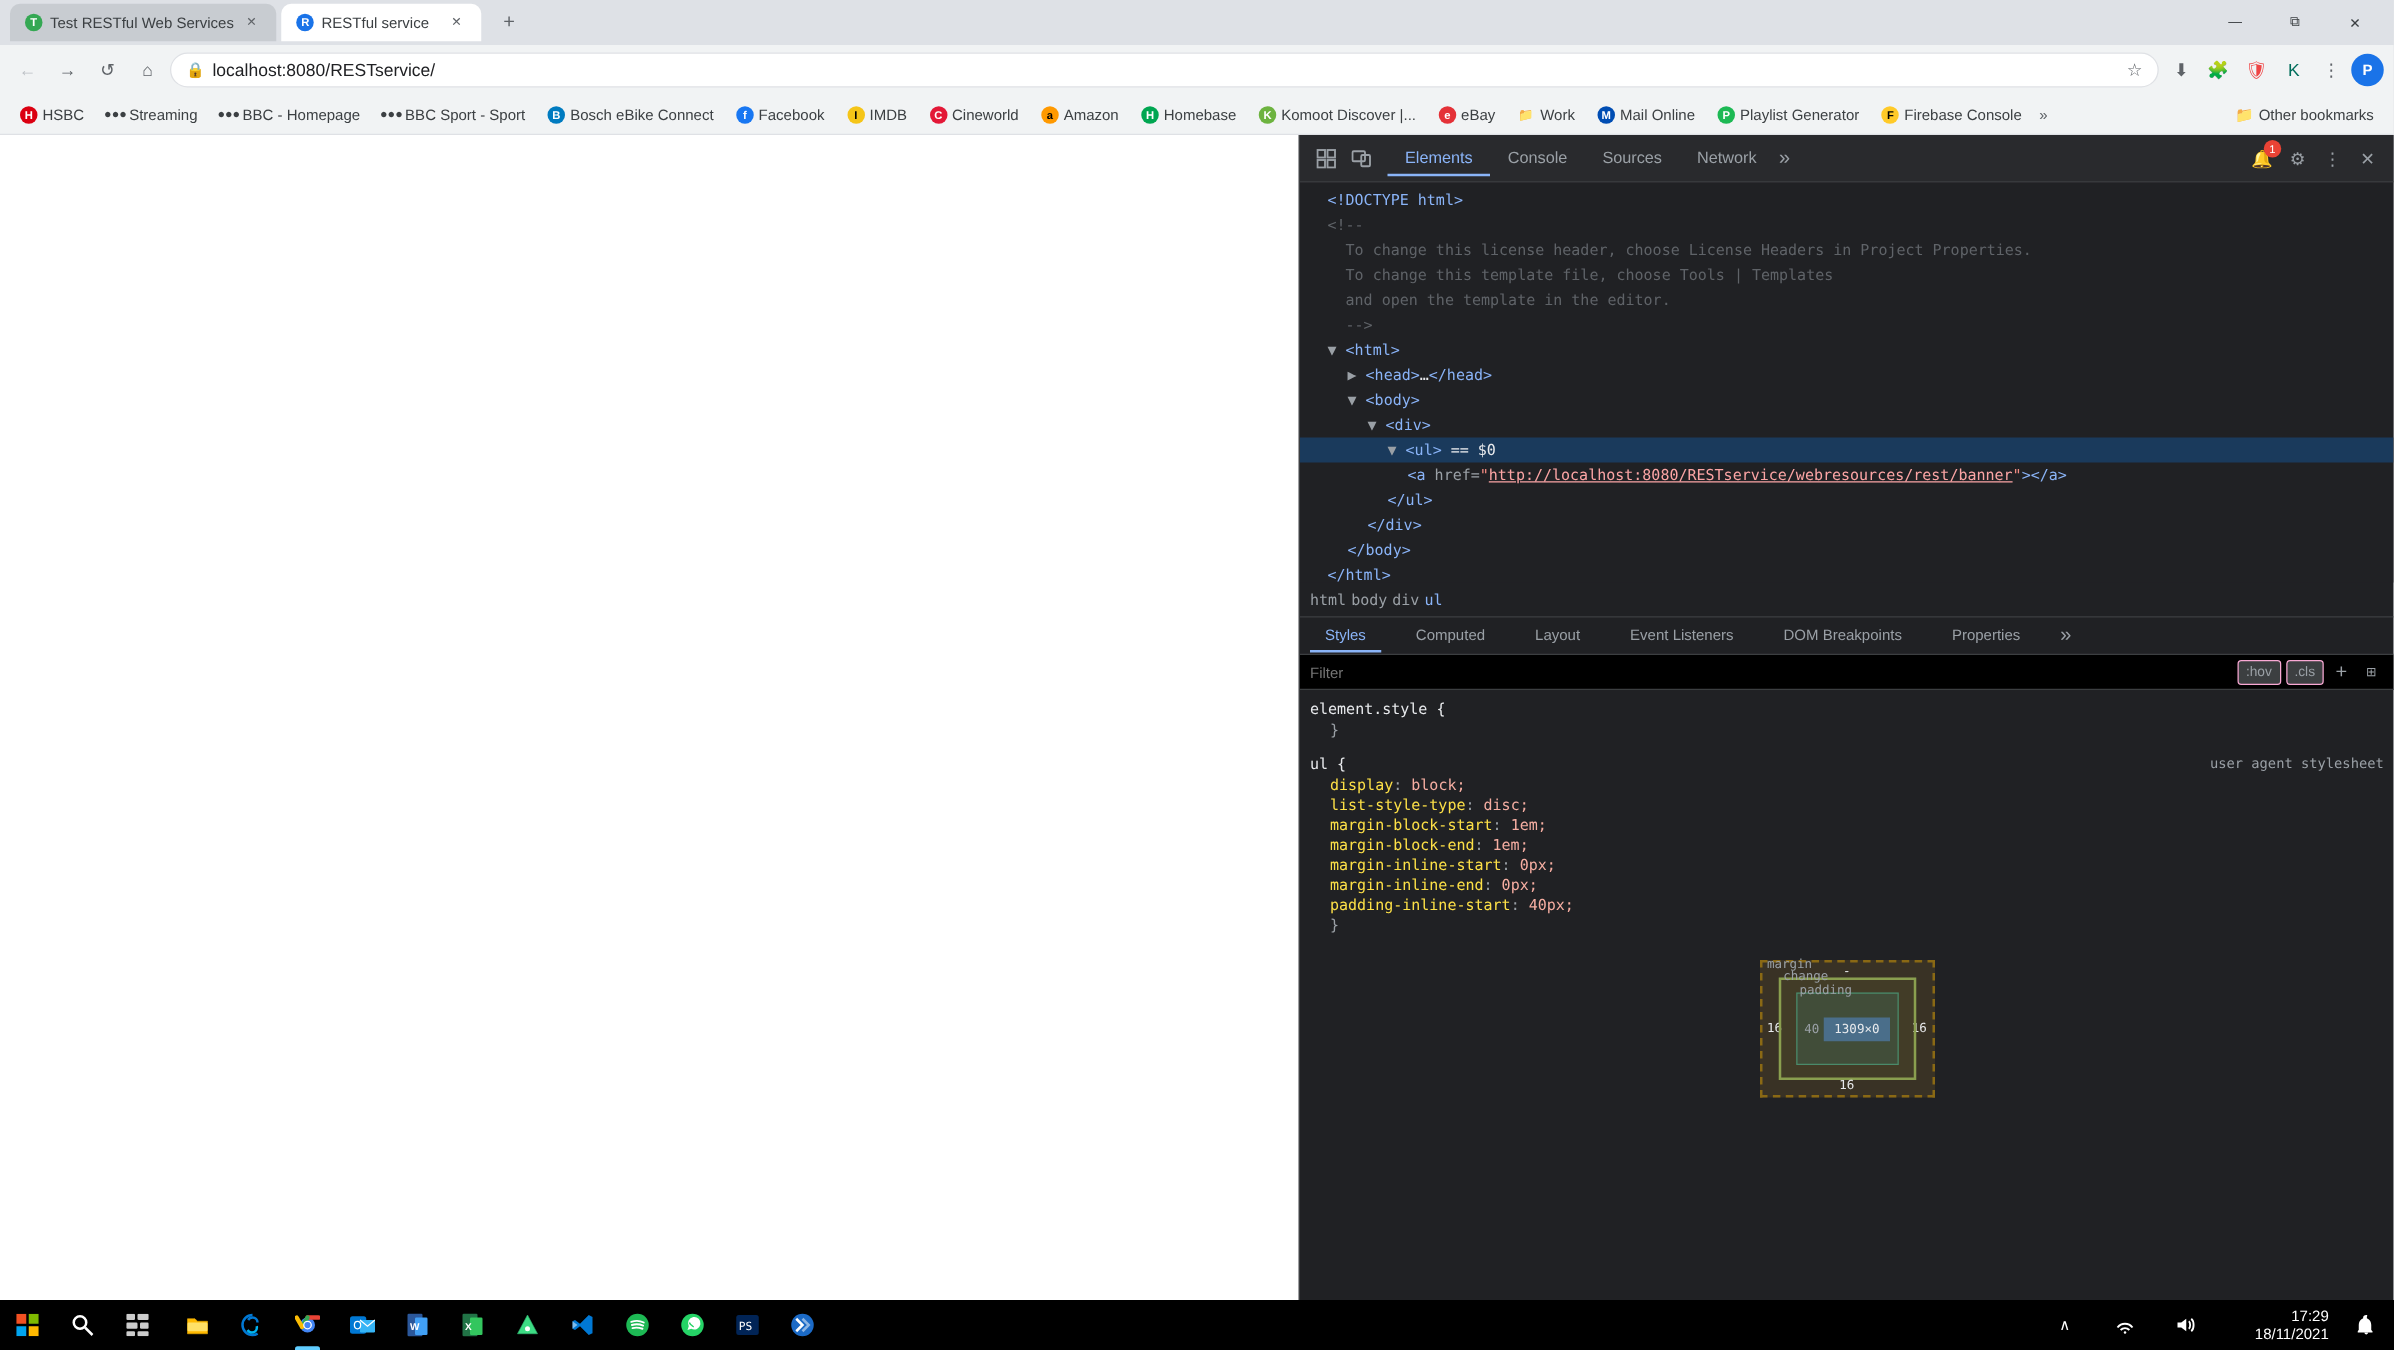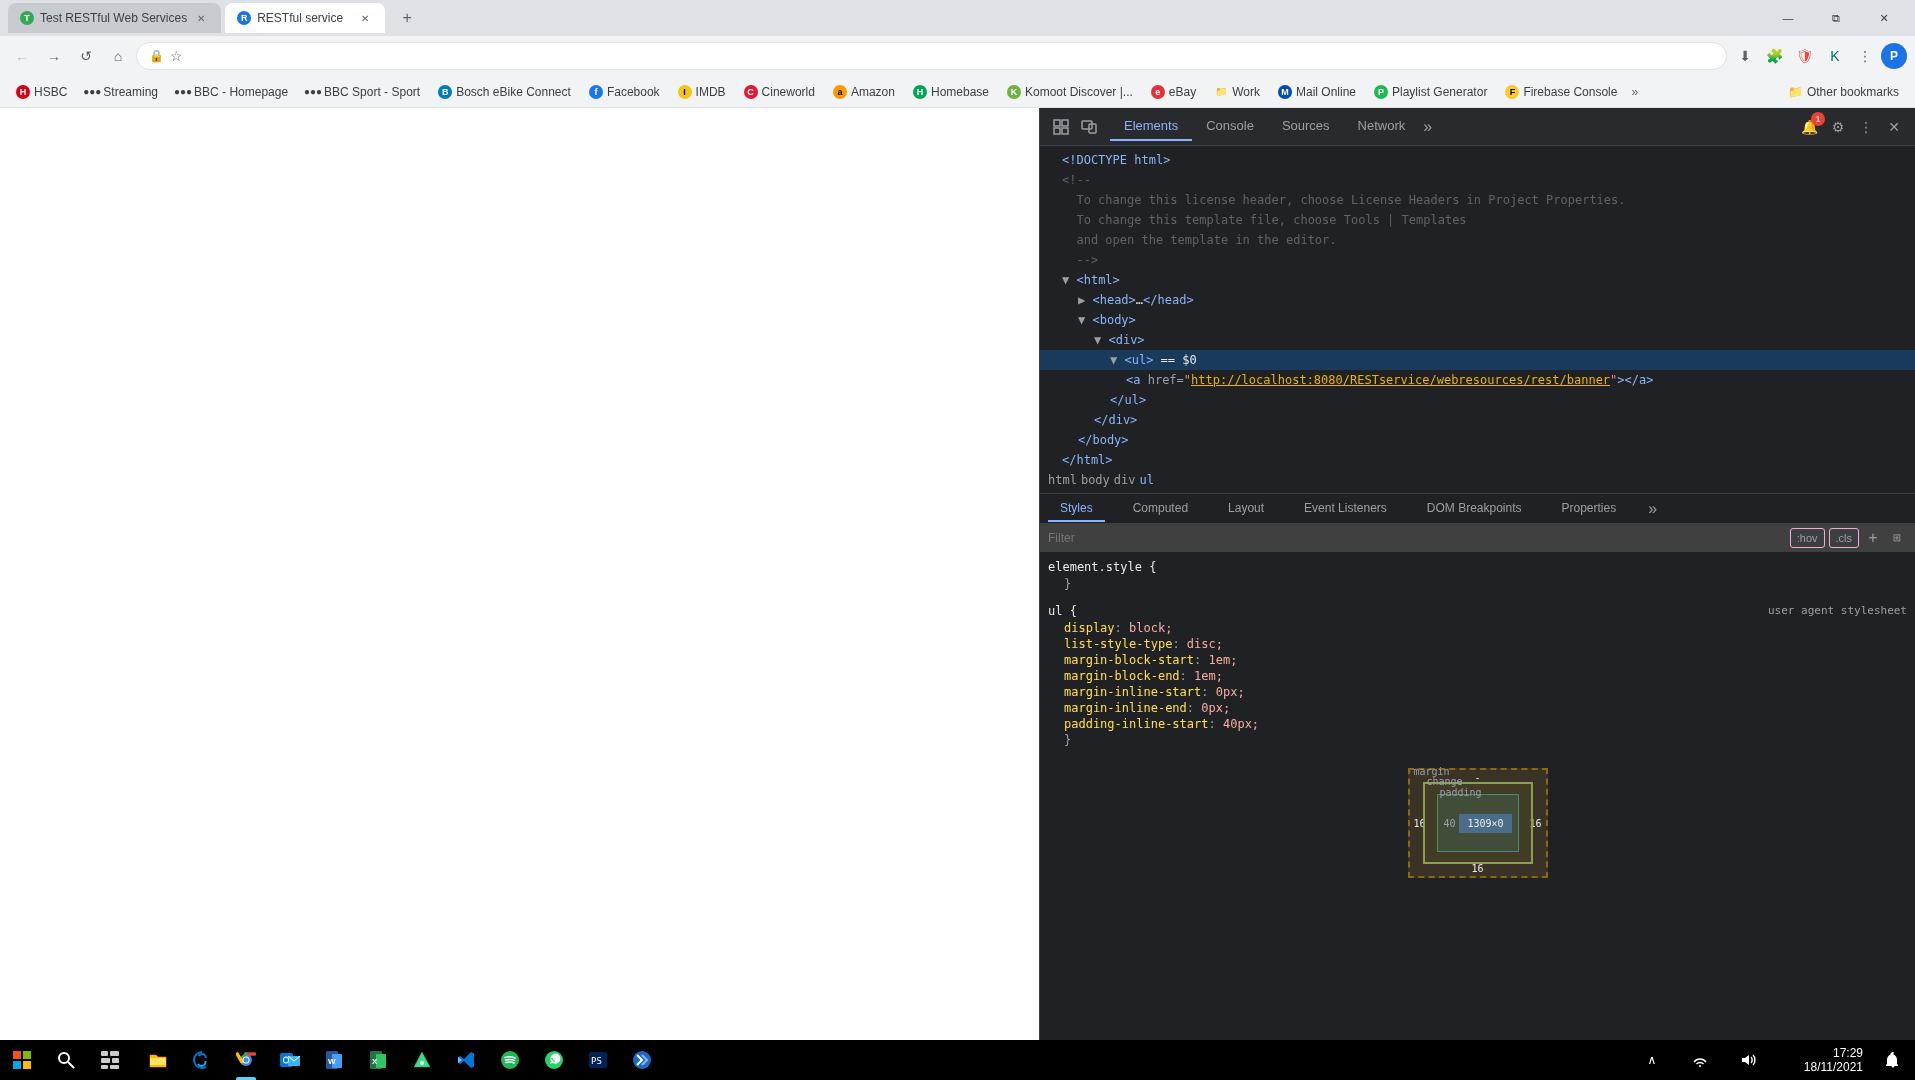--- a/index.html
+++ b/index.html
@@ -60,31 +60,31 @@
     
     .dom-tree { flex: 1; overflow-y: auto; overflow-x: auto; padding: 4px 0; background: #202124; font-family: 'Consolas', monospace; font-size: 12px; min-height: 0; }
     .dom-line { padding: 1px 22px; line-height: 18px; white-space: nowrap; cursor: pointer; }
     .dom-line.selected { background: #1a3a5c; }
     .dom-tag { color: #8ab4f8; }
     .dom-attr-name { color: #9aa0a6; }
     .dom-attr-value { color: #f28b82; }
     .dom-comment { color: #5f6368; }
     .dom-text { color: #e8eaed; }
     .dom-expand { color: #9aa0a6; cursor: pointer; }
-    .dom-link { color: #eab308; text-decoration: underline; }
+    .dom-link { color: #fca5a5; text-decoration: underline; }
     .element-breadcrumb { height: 28px; display: flex; align-items: center; padding: 0 8px; gap: 2px; border-bottom: 1px solid #3c3f41; overflow: hidden; }
     .breadcrumb-item { font-size: 12px; color: #9aa0a6; cursor: pointer; font-family: monospace; }
     .breadcrumb-sep { color: #5f6368; font-size: 12px; }
     .breadcrumb-item.active { color: #8ab4f8; }
 
     .styles-tabs { height: 30px; display: flex; align-items: center; padding: 0 8px; gap: 16px; border-bottom: 1px solid #3c3f41; }
     .styles-tab { padding: 5px 12px; font-size: 12px; cursor: pointer; color: #9aa0a6; border-bottom: 2px solid transparent; }
     .styles-tab.active { color: #8ab4f8; border-bottom-color: #8ab4f8; }
 
-    .styles-filter { height: 28px; display: flex; align-items: center; padding: 0 8px; gap: 4px; border-bottom: 1px solid #3c3f41; background: #404040; }
+    .styles-filter { height: 28px; display: flex; align-items: center; padding: 0 8px; gap: 4px; border-bottom: 1px solid #3c3f41; background: #000000; }
     .filter-input { flex: 1; background: transparent; border: none; outline: none; color: #e8eaed; font-size: 12px; }
     .filter-actions { display: flex; gap: 4px; }
     .filter-btn { padding: 1px 6px; font-size: 11px; background: #3c3f41; color: #9aa0a6; border: 1px solid #f9a8d4; border-radius: 3px; cursor: pointer; }
     .filter-icon-btn { width: 20px; height: 20px; display: flex; align-items: center; justify-content: center; cursor: pointer; color: #9aa0a6; }
 
     .styles-content { padding: 8px; font-family: monospace; font-size: 12px; }
     .style-rule { margin-bottom: 12px; }
     .style-selector { color: #e8eaed; margin-bottom: 2px; }
     .style-source { float: right; color: #9aa0a6; font-size: 11px; }
     .style-prop { padding: 1px 0 1px 16px; }
@@ -154,20 +154,21 @@
     </div>
   </div>
 
   <div class="nav-bar">
     <div class="nav-btn disabled">←</div>
     <div class="nav-btn">→</div>
     <div class="nav-btn">↺</div>
     <div class="nav-btn">⌂</div>
     <div class="address-bar-container">
       <span class="address-lock">🔒</span>
+      <span class="address-text">localhost:8080/RESTservice/</span>
       <span class="address-star">☆</span>
     </div>
     <div class="nav-actions">
       <div class="nav-action-btn">⬇</div>
       <div class="nav-action-btn">🧩</div>
       <div class="nav-action-btn" style="color:#ef4444;">🛡</div>
       <div class="nav-action-btn" style="color:#006d5b;">K</div>
       <div class="nav-action-btn">⋮</div>
       <div class="profile-btn">P</div>
     </div>

